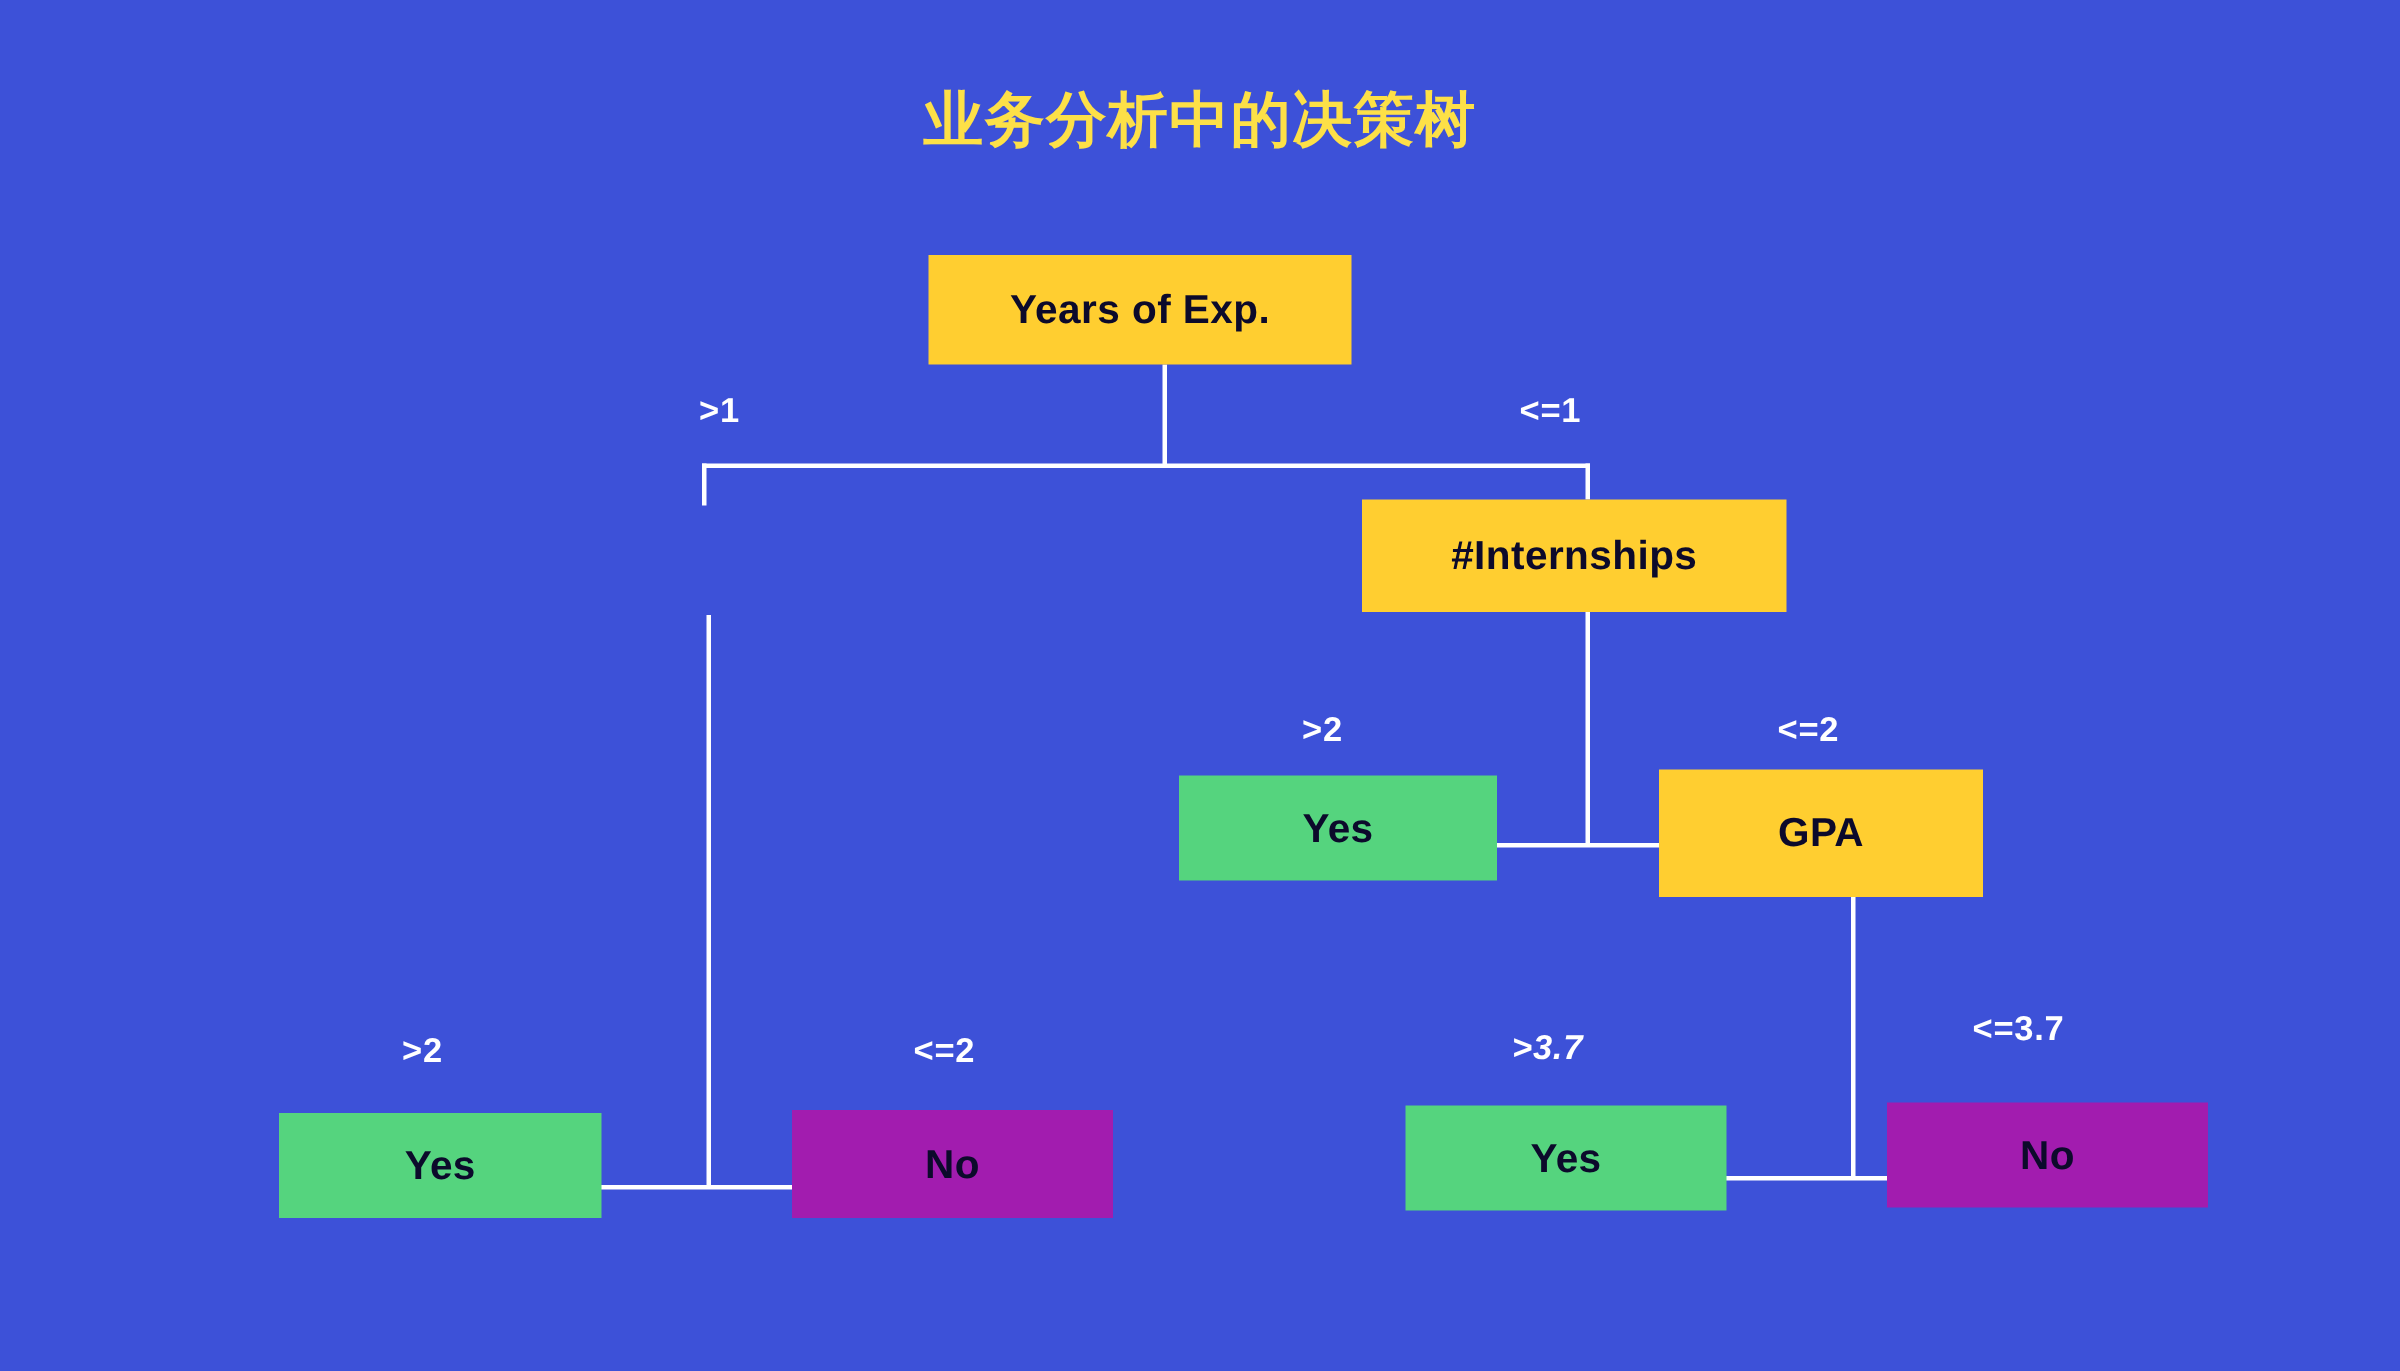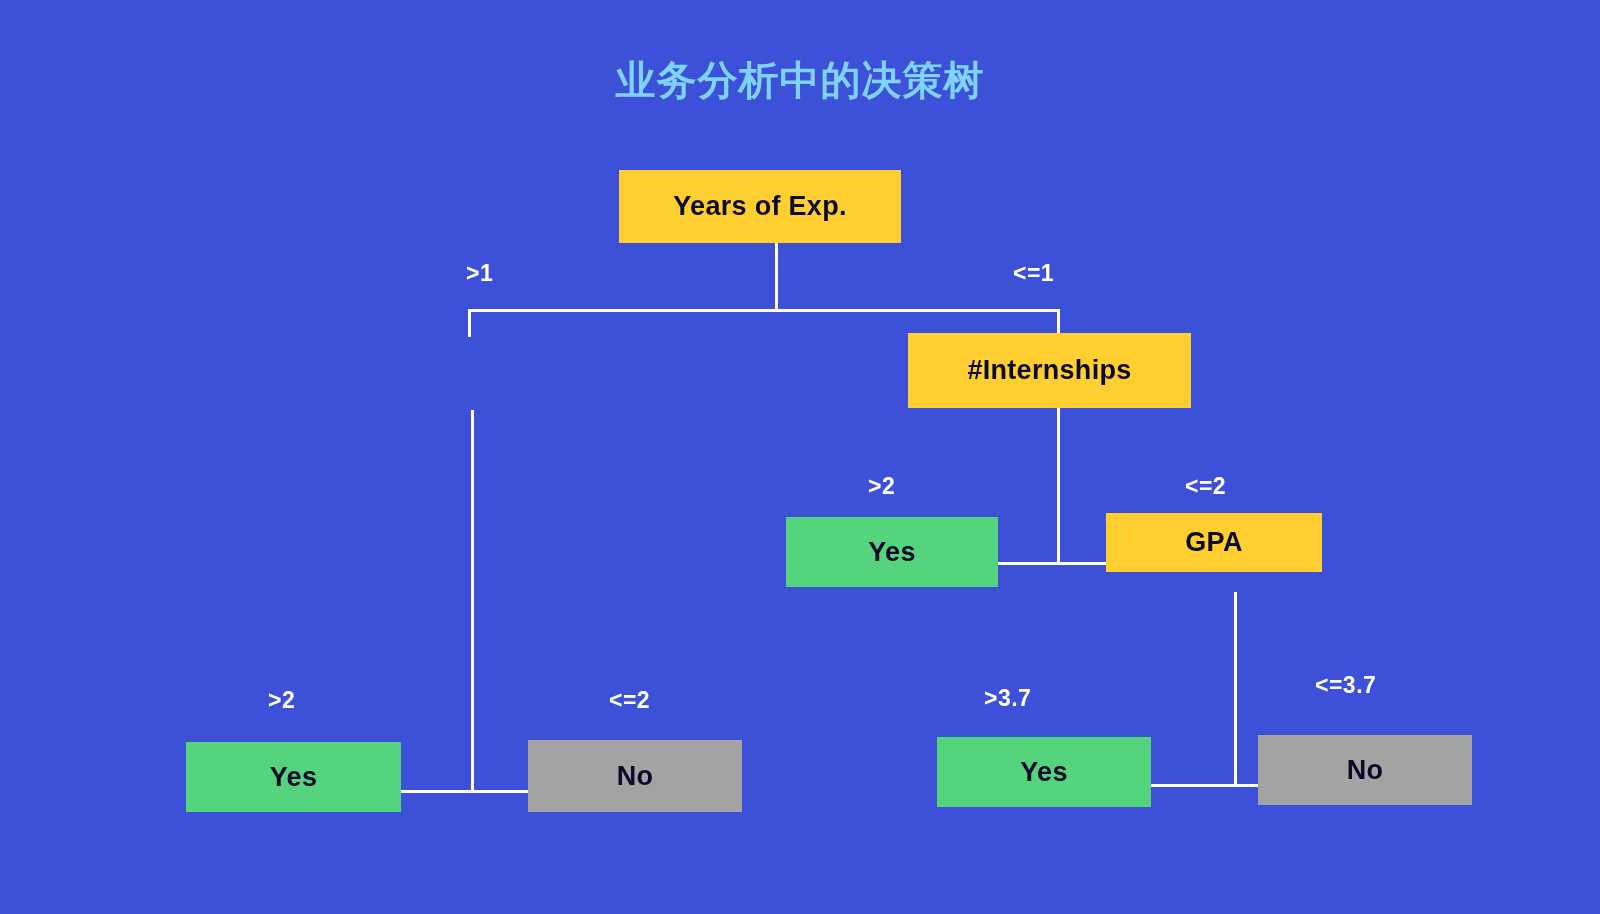--- a/index.html
+++ b/index.html
@@ -17,40 +17,40 @@
     position: relative;
     width: 1600px;
     height: 914px;
   }
   #title {
     position: absolute;
     left: 0;
     top: 56px;
     width: 1600px;
     text-align: center;
-    color: #7dd3fc;
+    color: #fde047;
     font-size: 40px;
     font-weight: bold;
     letter-spacing: 1px;
     line-height: 1.2;
   }
   .node {
     position: absolute;
     display: flex;
     align-items: center;
     justify-content: center;
     color: #0C0A2B;
     font-size: 27px;
     font-weight: bold;
     box-sizing: border-box;
     letter-spacing: 0.3px;
   }
   .node.decision { background: #FFCE30; }
   .node.leaf-yes { background: #55D47E; }
-  .node.leaf-no  { background: #a3a3a3; text-align: right; }
+  .node.leaf-no  { background: #a21caf; text-align: right; }
 
   .edge-label {
     position: absolute;
     color: #FFFFFF;
     font-size: 23px;
     font-weight: bold;
     white-space: nowrap;
     letter-spacing: 0.5px;
   }
   .link {
@@ -87,29 +87,29 @@
   <div class="edge-label" style="left:1013px; top:260px;">&lt;=1</div>
 
 
   <div class="node decision" style="left:908px; top:333px; width:283px; height:75px;text-align:center;">#Internships</div>
 
   <div class="edge-label" style="left:868px; top:473px;">&gt;2</div>
   <div class="edge-label" style="left:1185px; top:473px;">&lt;=2</div>
 
   <div class="node leaf-yes" style="left:786px; top:517px; width:212px; height:70px;">Yes</div>
 
-  <div class="node decision" style="left:1106px; top:513px; width:216px; height:59px;">GPA</div>
+  <div class="node decision" style="left:1106px; top:513px; width:216px; height:85px;">GPA</div>
 
   <div class="edge-label" style="left:268px; top:687px;">&gt;2</div>
   <div class="edge-label" style="left:609px; top:687px;">&lt;=2</div>
 
   <div class="node leaf-yes" style="left:186px; top:742px; width:215px; height:70px;">Yes</div>
 
   <div class="node leaf-no" style="left:528px; top:740px; width:214px; height:72px;">No</div>
 
-  <div class="edge-label" style="left:984px; top:685px;">&gt;3.7</div>
+  <div class="edge-label" style="left:1008px; top:685px;font-style:italic;">&gt;3.7</div>
   <div class="edge-label" style="left:1315px; top:672px;">&lt;=3.7</div>
 
   <div class="node leaf-yes" style="left:937px; top:737px; width:214px; height:70px;">Yes</div>
 
   <div class="node leaf-no" style="left:1258px; top:735px; width:214px; height:70px;">No</div>
 
 </div>
 
 </body></html>

